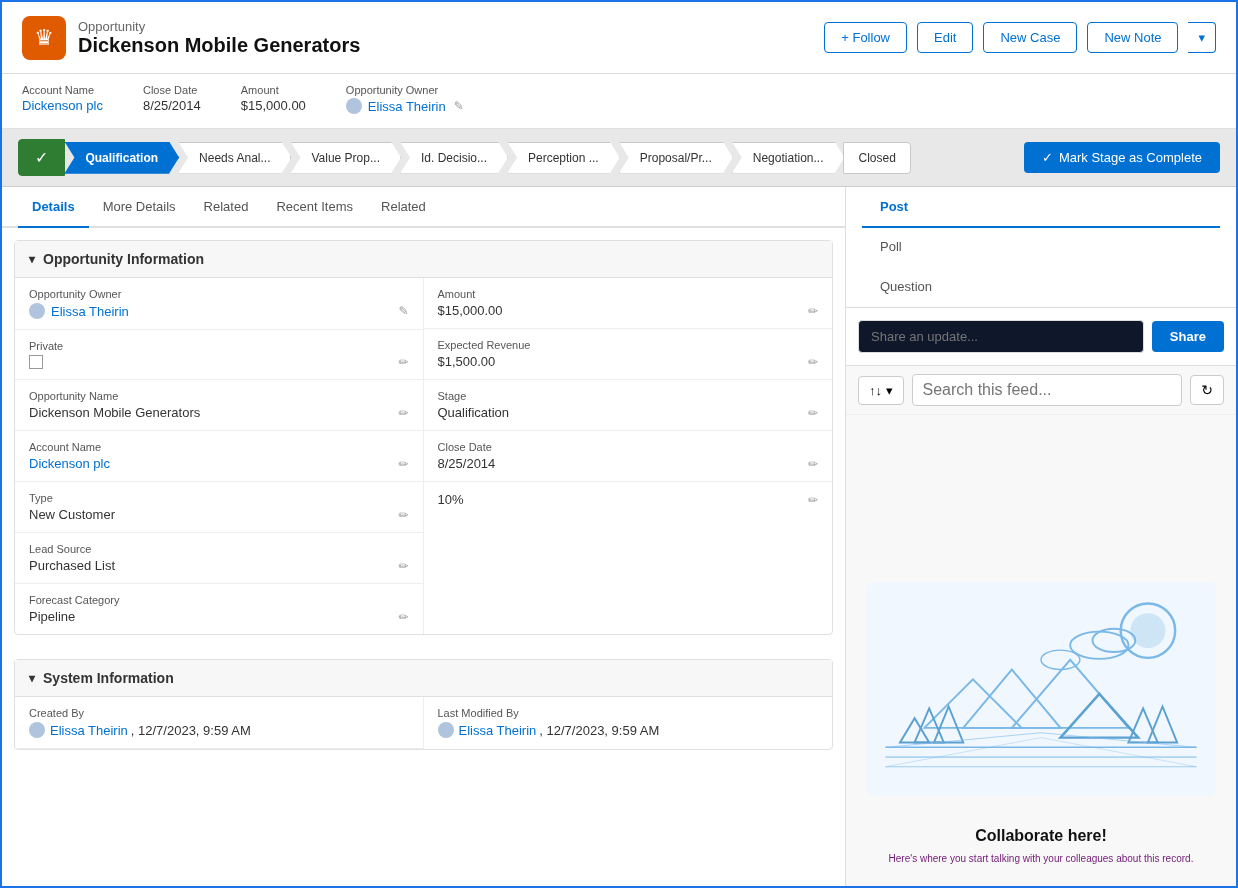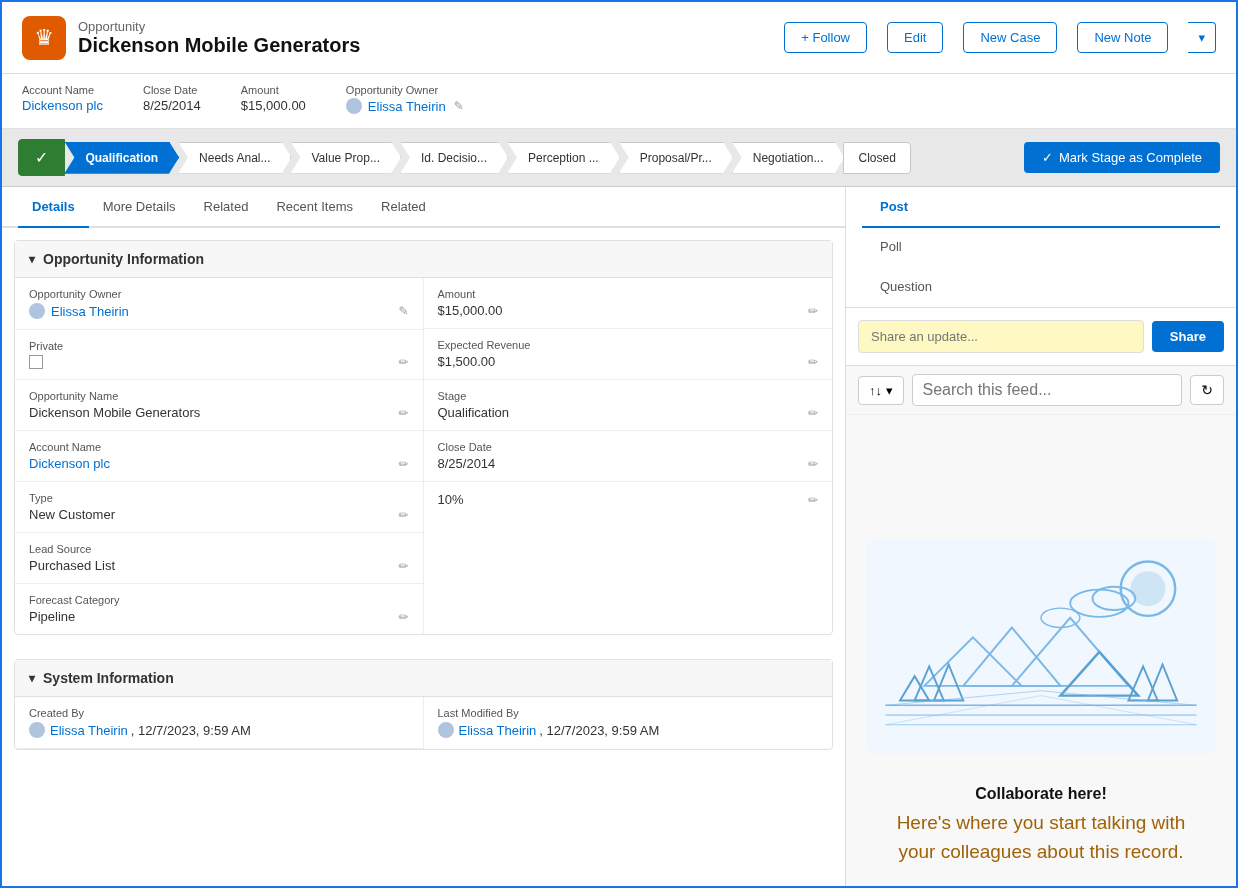--- a/index.html
+++ b/index.html
@@ -7,21 +7,21 @@
 
     .outer-container { width: 1238px; height: 888px; border: 2px solid #1a73e8; background: #f3f3f3; overflow: hidden; display: flex; flex-direction: column; }
 
     
     .header { background: #fff; padding: 12px 20px; display: flex; align-items: center; justify-content: space-between; border-bottom: 1px solid #ddd; min-height: 72px; }
     .header-left { display: flex; align-items: center; gap: 12px; }
     .app-icon { width: 44px; height: 44px; background: #e05a00; border-radius: 8px; display: flex; align-items: center; justify-content: center; color: white; font-size: 22px; flex-shrink: 0; }
     .header-title-block { display: flex; flex-direction: column; }
     .header-subtitle { font-size: 13px; color: #666; }
     .header-title { font-size: 20px; font-weight: 700; color: #111; }
-    .header-actions { display: flex; align-items: center; gap: 20px; }
+    .header-actions { display: flex; align-items: center; gap: 10px; }
     .btn { padding: 7px 16px; border-radius: 4px; border: 1px solid #0070d2; background: #fff; color: #0070d2; font-size: 13px; cursor: pointer; font-weight: 500; display: flex; align-items: center; gap: 4px; }
     .btn-dropdown { padding: 7px 10px; border-left: none; border-radius: 0 4px 4px 0; }
 
     
     .meta-row { background: #fff; padding: 10px 20px 14px; display: flex; gap: 40px; border-bottom: 1px solid #e0e0e0; }
     .meta-field { display: flex; flex-direction: column; gap: 2px; }
     .meta-label { font-size: 11px; color: #555; }
     .meta-value { font-size: 13px; color: #333; }
     .meta-value a, .link { color: #0070d2; text-decoration: none; cursor: pointer; }
     .meta-value.with-icon { display: flex; align-items: center; gap: 4px; }
@@ -61,35 +61,35 @@
     .checkbox-unchecked { width: 14px; height: 14px; border: 1px solid #999; display: inline-block; }
 
     
     .right-panel { width: 390px; background: #f8f8f8; display: flex; flex-direction: column; overflow: hidden; }
     .right-tabs { display: flex; border-bottom: 1px solid #ddd; background: #fff; padding: 0 16px; flex-direction: column; }
     .right-tab { padding: 12px 18px; font-size: 13px; color: #555; cursor: pointer; border-bottom: 2px solid transparent; margin-bottom: -1px; }
     .right-tab.active { color: #0070d2; border-bottom: 2px solid #0070d2; font-weight: 700; }
 
     
     .share-area { padding: 12px; background: #fff; border-bottom: 1px solid #ddd; display: flex; gap: 8px; align-items: center; }
-    .share-input { flex: 1; padding: 8px 12px; border: 1px solid #ddd; border-radius: 4px; font-size: 13px; color: #888; background: #fef9c3; }
+    .share-input { flex: 1; padding: 8px 12px; border: 1px solid #ddd; border-radius: 4px; font-size: 13px; color: #888; background: #0f172a; }
     .share-btn { padding: 8px 18px; background: #0070d2; color: white; border: none; border-radius: 4px; cursor: pointer; font-size: 13px; font-weight: 600; }
 
     
     .feed-toolbar { padding: 8px 12px; display: flex; align-items: center; gap: 8px; background: #f8f8f8; border-bottom: 1px solid #eee; }
     .sort-btn { padding: 6px 10px; border: 1px solid #ccc; border-radius: 4px; background: #fff; cursor: pointer; display: flex; align-items: center; gap: 4px; font-size: 13px; }
     .search-feed { flex: 1; padding: 6px 10px; border: 1px solid #ccc; border-radius: 4px; font-size: 16px; color: #888; }
     .refresh-btn { padding: 6px 10px; border: 1px solid #ccc; border-radius: 4px; background: #fff; cursor: pointer; font-size: 14px; }
 
     
     .collaborate-area { flex: 1; display: flex; flex-direction: column; align-items: center; justify-content: flex-end; padding: 20px; background: #f8f8f8; gap: 16px; }
     .collab-illustration { width: 100%; height: 220px; }
     .collab-text-area { text-align: center; padding: 12px 20px 0; }
     .collab-title { font-size: 16px; font-weight: 700; color: #111; margin-bottom: 6px; }
-    .collab-desc { font-size: 19px; color: #a16207; line-height: 1.5; }
+    .collab-desc { font-size: 10px; color: #701a75; line-height: 1.5; }
 
     
     .avatar-icon { width: 16px; height: 16px; border-radius: 50%; background: #b0c4de; display: inline-block; margin-right: 2px; }
   </style>
 </head>
 <body>
 
 <div class="outer-container">
 
   <div class="header">

